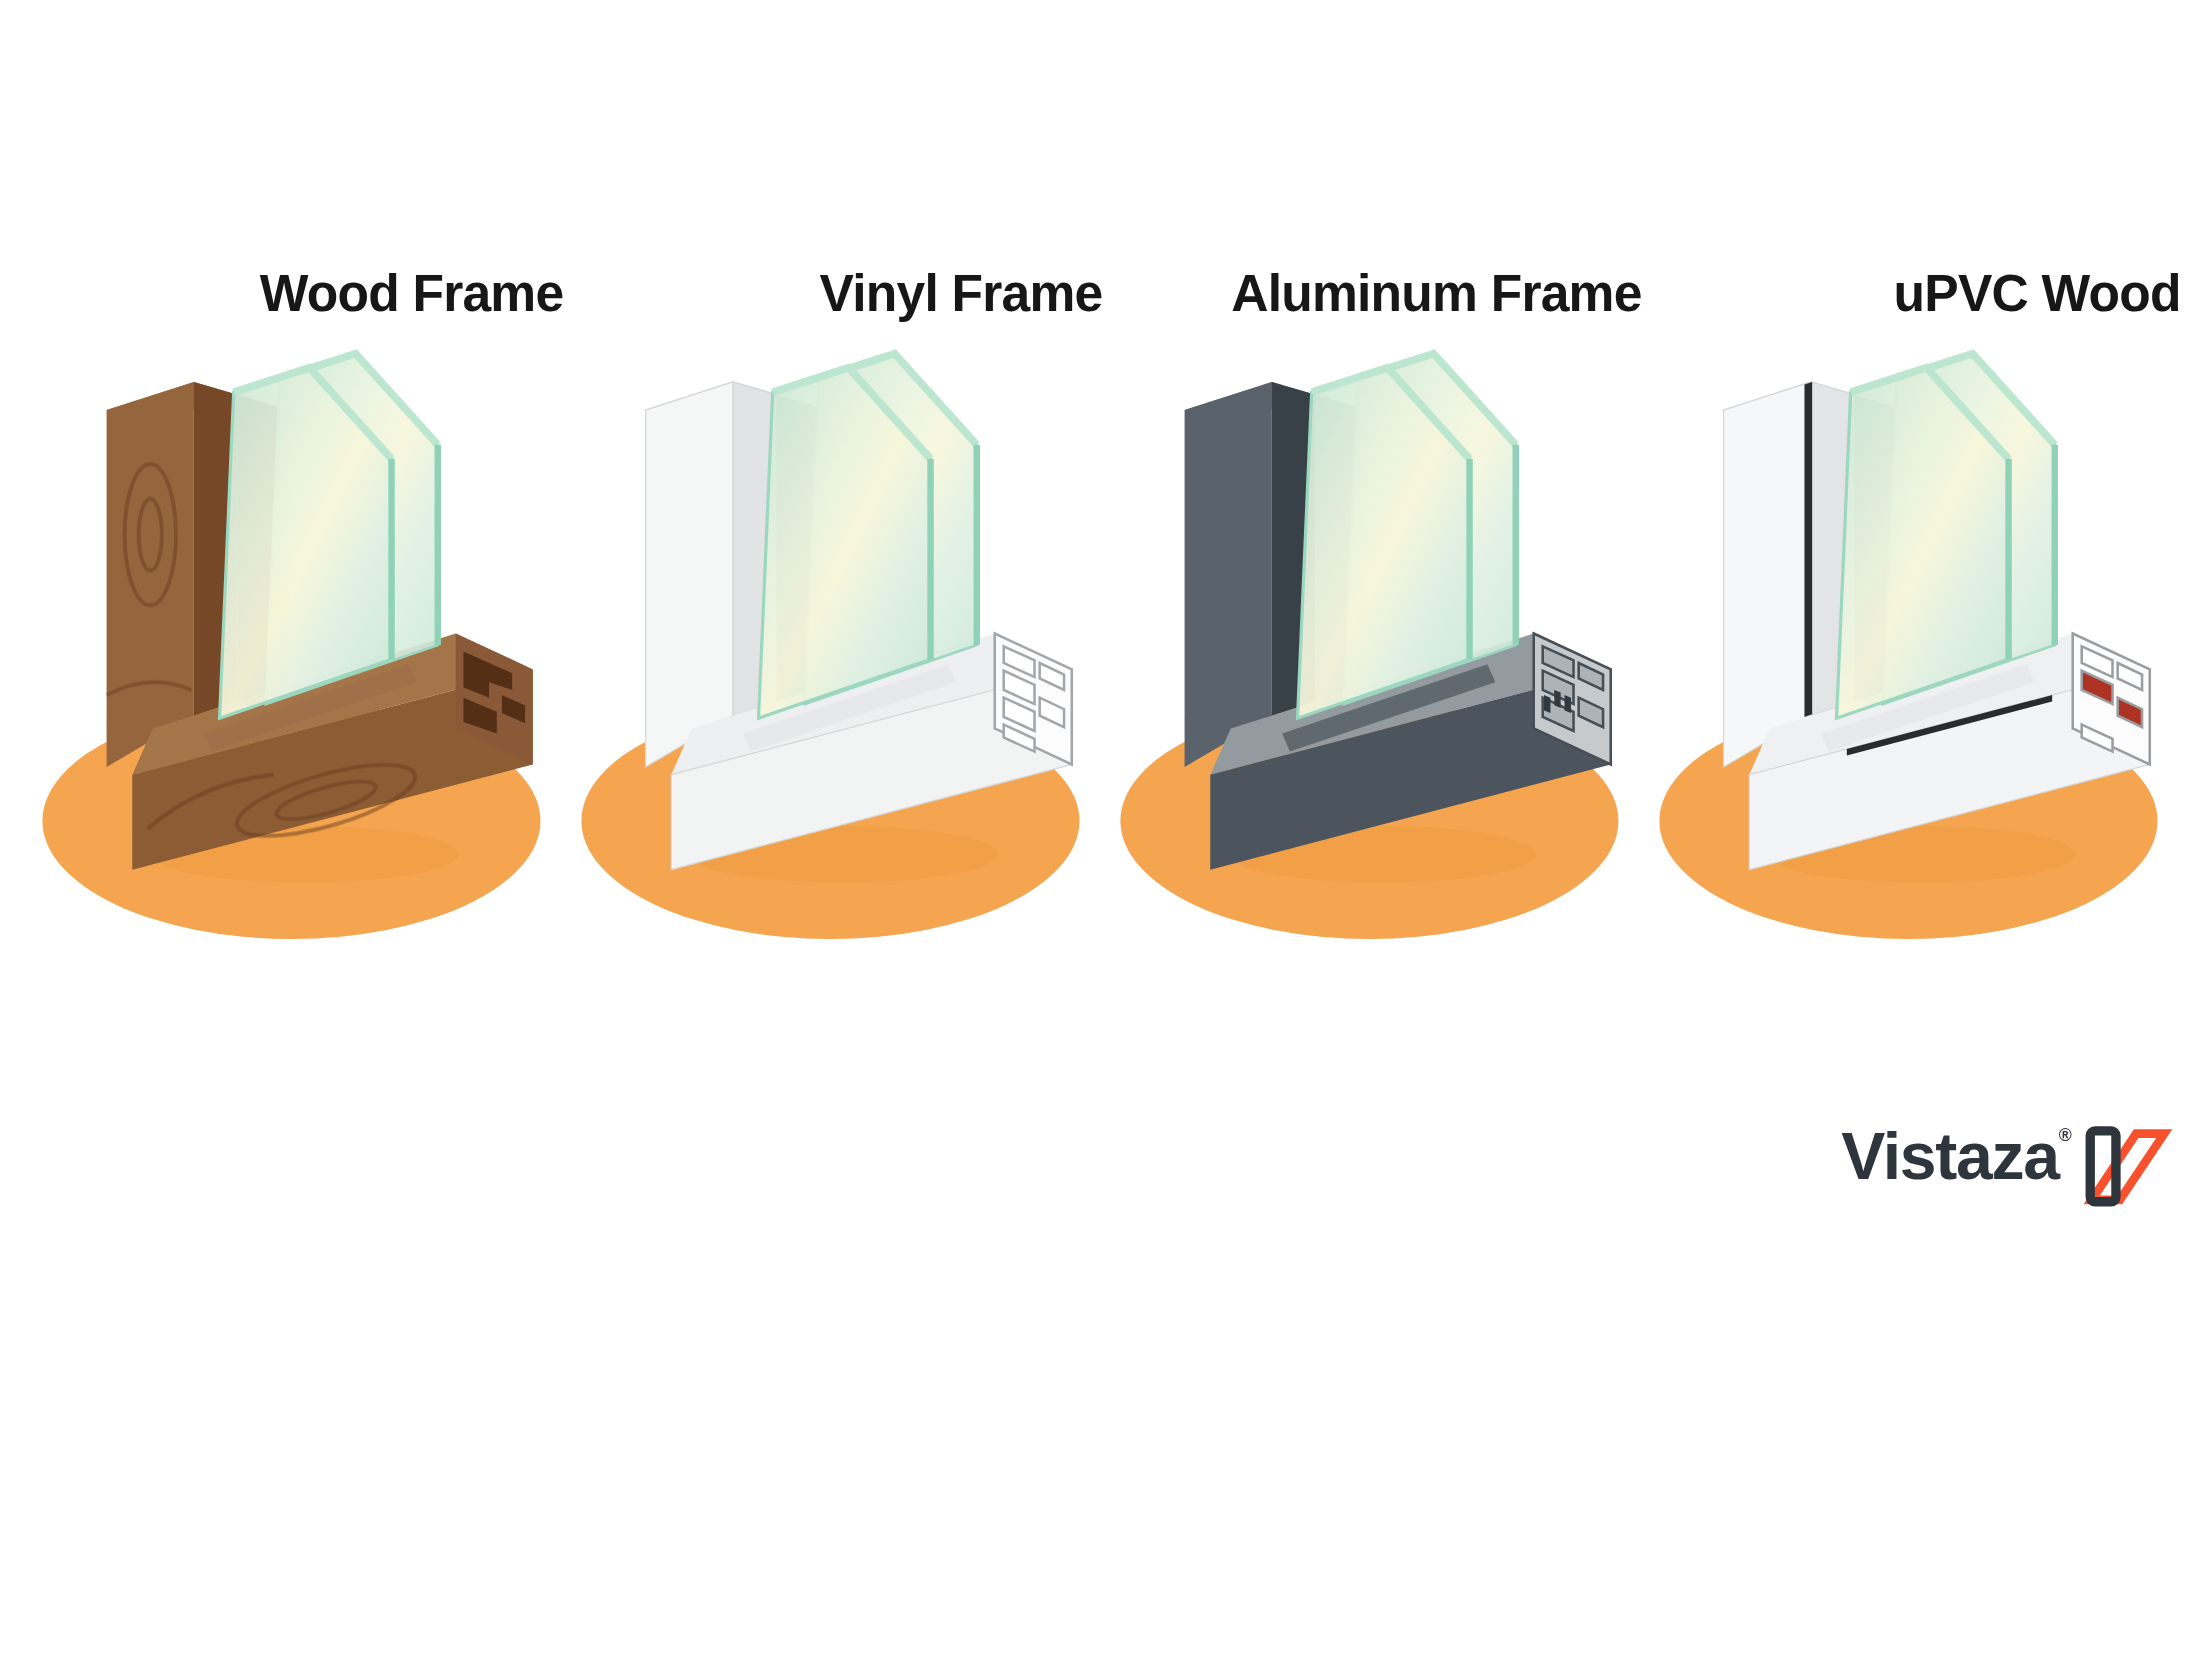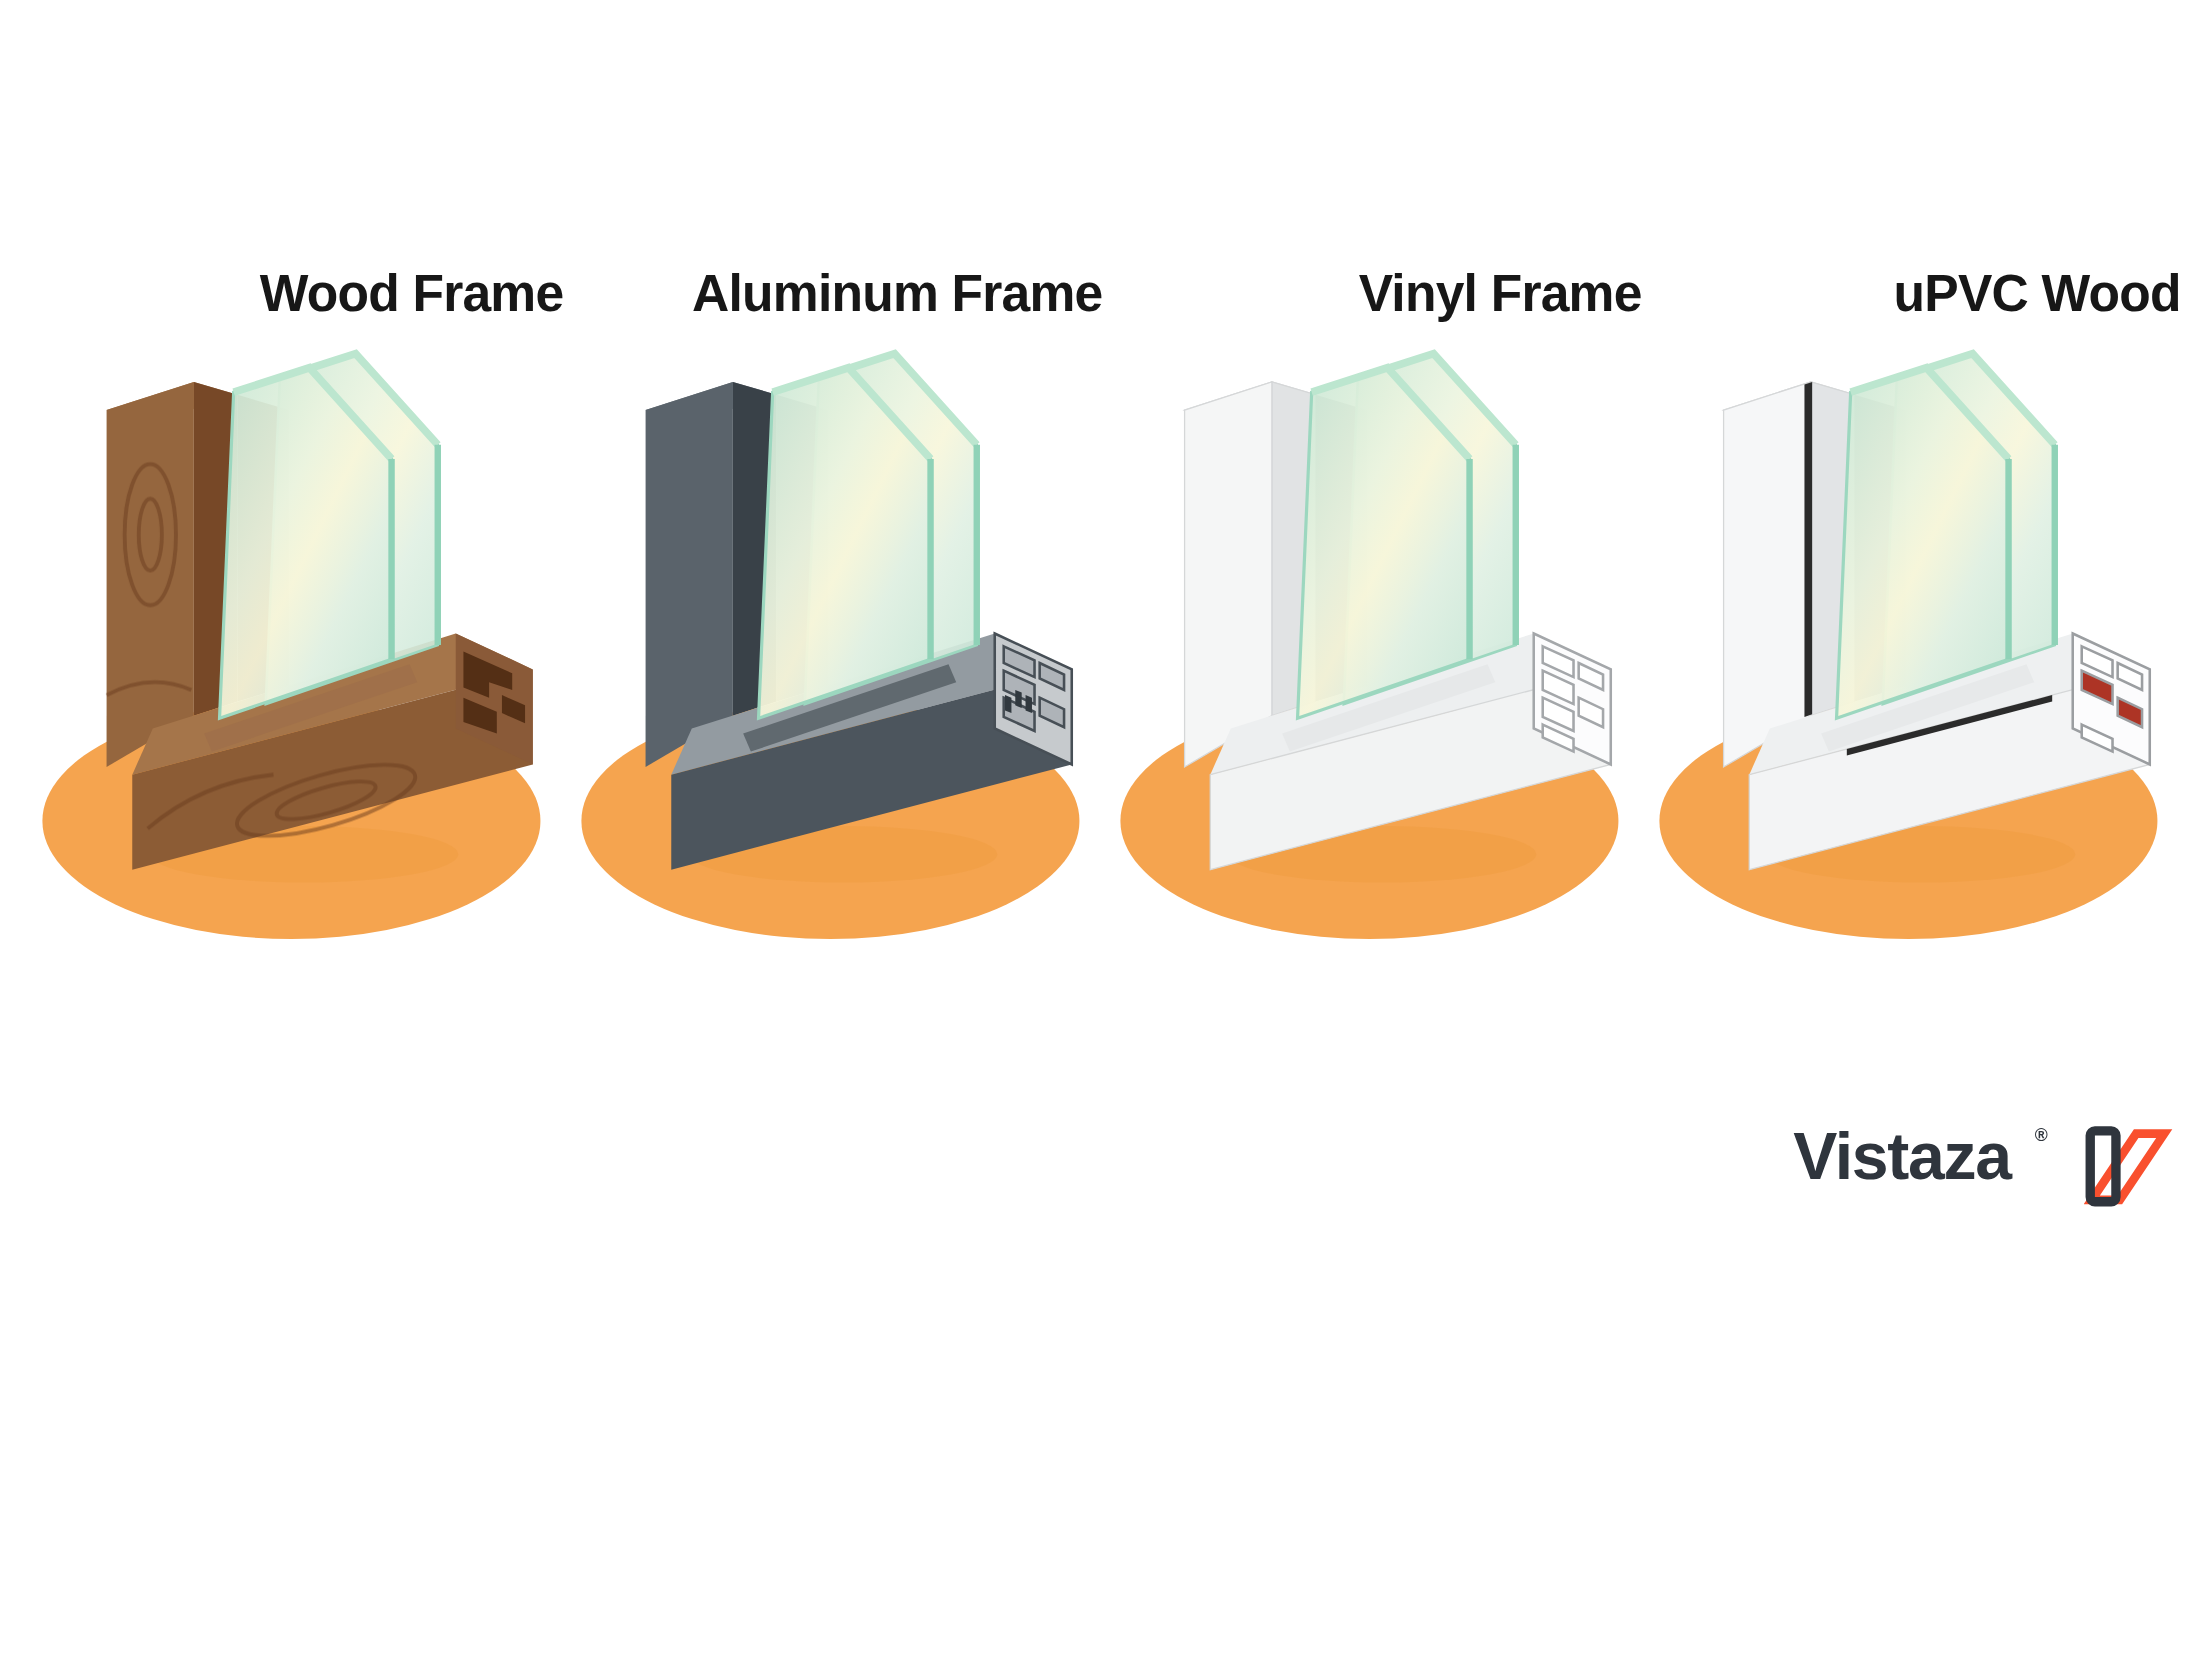--- a/index.html
+++ b/index.html
@@ -4,21 +4,21 @@
 <style>
   html,body{margin:0;padding:0;background:var(--bg,#fff);}
   .canvas{position:relative;width:100vw;height:56.25vw;overflow:hidden;background:var(--bg,#fff);
           font-family:"Liberation Sans",sans-serif;}
   .cards{position:absolute;left:1.1%;right:1.1%;top:0;bottom:0;display:flex;}
   .card{flex:1 1 0;position:relative;}
   .frame-title{position:absolute;top:21.6%;left:0;width:100%;text-align:right;
                font-size:2.34vw;font-weight:600;letter-spacing:-0.015em;
                color:var(--title,#171717);white-space:nowrap;line-height:1;}
   .frame-svg{position:absolute;top:25%;left:50%;transform:translateX(-50%);width:100%;height:auto;}
-  .logo{position:absolute;right:1.4%;bottom:2.6%;display:flex;align-items:flex-start;gap:24px;}
+  .logo{position:absolute;right:1.4%;bottom:2.6%;display:flex;align-items:flex-start;}
   .logo-text{font-size:3vw;font-weight:600;letter-spacing:-0.02em;line-height:1;color:var(--brand,#2f353d);}
   .logo-reg{font-size:0.8vw;font-weight:600;margin-top:0.1vw;color:var(--brand,#2f353d);}
   .logo-mark{width:4.1vw;height:3.75vw;margin-left:0.55vw;margin-top:0.1vw;}
   .defs-holder{position:absolute;width:0;height:0;overflow:hidden;}
 </style>
 </head>
 <body>
 
 <div class="canvas">
 
@@ -76,66 +76,20 @@
           <path d="M342,266 L380,283 L380,296 L362,290 L362,302 L342,294 Z"></path>
           <path d="M342,302 L368,313 L368,330 L342,321 Z"></path>
           <path d="M372,300 L390,308 L390,322 L372,314 Z"></path>
         </g>
       </g>
 
     </svg>
   </div>
 
   <div class="card">
-    <div class="frame-title">Aluminum Frame</div>
-
-    <svg class="frame-svg" viewBox="0 0 420 500">
-      <ellipse cx="208" cy="398" rx="194" ry="92" fill="#f5a44f"></ellipse>
-      <ellipse cx="218" cy="424" rx="120" ry="22" opacity="0.4" fill="#ee9a3c"></ellipse>
-
-      <polygon points="64,78 132,56 166,66 98,88" stroke-width="1" fill="#6f787f" stroke="none"></polygon>
-      <polygon points="132,56 166,66 166,305 132,316" stroke-width="1" fill="#394148" stroke="none"></polygon>
-      <polygon points="64,78 132,56 132,316 64,356" stroke-width="1" fill="#5a636b" stroke="none"></polygon>
-      <polygon points="166,66 206,78 206,293 166,305" fill="#828b92"></polygon>
-      <polygon points="100,326 336,252 396,280 84,362" fill="#939ba1"></polygon>
-
-      <g>
-        <polygon points="188,307 199,53 258,34 322,105 322,261" fill="url(#glassG)" fill-opacity="0.9" stroke-width="2" stroke="#9cd7bf"></polygon>
-        <polyline points="199,53 258,34 322,105" fill="none" stroke-width="6" stroke="#bce6cf"></polyline>
-        <line x1="322" y1="105" x2="322" y2="261" stroke-width="5" stroke="#8fd2b7"></line>
-      </g>
-      <g>
-        <polygon points="152,318 163,64 222,45 286,116 286,272" fill="url(#glassG)" fill-opacity="0.94" stroke-width="2.5" stroke="#9cd7bf"></polygon>
-        <polyline points="163,64 222,45 286,116" fill="none" stroke-width="6" stroke="#bce6cf"></polyline>
-        <line x1="286" y1="116" x2="286" y2="272" stroke-width="5" stroke="#8fd2b7"></line>
-      </g>
-
-      <polygon points="140,330 300,276 306,290 146,344" fill="#60696f"></polygon>
-      <polygon points="84,362 396,280 396,354 84,436" stroke-width="1" fill="#4c555d" stroke="none"></polygon>
-      <polygon points="336,252 396,280 396,354 336,326" stroke-width="2" fill="#c6cacd" stroke="#474f56"></polygon>
-
-      <g>
-        <g stroke-width="2" fill="#aeb3b8" stroke="#474f56">
-          <polygon points="343,262 367,273 367,286 343,275"></polygon>
-          <polygon points="371,275 390,284 390,296 371,287"></polygon>
-          <polygon points="343,281 367,292 367,307 343,296"></polygon>
-          <polygon points="371,302 390,311 390,325 371,316"></polygon>
-          <polygon points="343,302 367,313 367,328 343,317"></polygon>
-        </g>
-        <g fill="#31393f">
-          <polygon points="344,300 349,302 349,314 344,312"></polygon>
-          <polygon points="352,296 357,298 357,310 352,308"></polygon>
-          <polygon points="360,300 365,302 365,314 360,312"></polygon>
-        </g>
-      </g>
-
-    </svg>
-  </div>
-
-  <div class="card">
     <div class="frame-title">Vinyl Frame</div>
 
     <svg class="frame-svg" viewBox="0 0 420 500">
       <ellipse cx="208" cy="398" rx="194" ry="92" fill="#f5a44f"></ellipse>
       <ellipse cx="218" cy="424" rx="120" ry="22" opacity="0.4" fill="#ee9a3c"></ellipse>
 
       <polygon points="64,78 132,56 166,66 98,88" stroke-width="1" fill="#fbfbfb" stroke="#d5d7d8"></polygon>
       <polygon points="132,56 166,66 166,305 132,316" stroke-width="1" fill="#e1e3e4" stroke="#d5d7d8"></polygon>
       <polygon points="64,78 132,56 132,316 64,356" stroke-width="1" fill="#f5f6f6" stroke="#d5d7d8"></polygon>
       <polygon points="166,66 206,78 206,293 166,305" fill="#8f9396"></polygon>
@@ -162,20 +116,66 @@
         <polygon points="343,281 367,292 367,307 343,296"></polygon>
         <polygon points="371,302 390,311 390,325 371,316"></polygon>
         <polygon points="343,302 367,313 367,328 343,317"></polygon>
         <polygon points="343,323 367,334 367,344 343,333"></polygon>
       </g>
 
     </svg>
   </div>
 
   <div class="card">
+    <div class="frame-title">Aluminum Frame</div>
+
+    <svg class="frame-svg" viewBox="0 0 420 500">
+      <ellipse cx="208" cy="398" rx="194" ry="92" fill="#f5a44f"></ellipse>
+      <ellipse cx="218" cy="424" rx="120" ry="22" opacity="0.4" fill="#ee9a3c"></ellipse>
+
+      <polygon points="64,78 132,56 166,66 98,88" stroke-width="1" fill="#6f787f" stroke="none"></polygon>
+      <polygon points="132,56 166,66 166,305 132,316" stroke-width="1" fill="#394148" stroke="none"></polygon>
+      <polygon points="64,78 132,56 132,316 64,356" stroke-width="1" fill="#5a636b" stroke="none"></polygon>
+      <polygon points="166,66 206,78 206,293 166,305" fill="#828b92"></polygon>
+      <polygon points="100,326 336,252 396,280 84,362" fill="#939ba1"></polygon>
+
+      <g>
+        <polygon points="188,307 199,53 258,34 322,105 322,261" fill="url(#glassG)" fill-opacity="0.9" stroke-width="2" stroke="#9cd7bf"></polygon>
+        <polyline points="199,53 258,34 322,105" fill="none" stroke-width="6" stroke="#bce6cf"></polyline>
+        <line x1="322" y1="105" x2="322" y2="261" stroke-width="5" stroke="#8fd2b7"></line>
+      </g>
+      <g>
+        <polygon points="152,318 163,64 222,45 286,116 286,272" fill="url(#glassG)" fill-opacity="0.94" stroke-width="2.5" stroke="#9cd7bf"></polygon>
+        <polyline points="163,64 222,45 286,116" fill="none" stroke-width="6" stroke="#bce6cf"></polyline>
+        <line x1="286" y1="116" x2="286" y2="272" stroke-width="5" stroke="#8fd2b7"></line>
+      </g>
+
+      <polygon points="140,330 300,276 306,290 146,344" fill="#60696f"></polygon>
+      <polygon points="84,362 396,280 396,354 84,436" stroke-width="1" fill="#4c555d" stroke="none"></polygon>
+      <polygon points="336,252 396,280 396,354 336,326" stroke-width="2" fill="#c6cacd" stroke="#474f56"></polygon>
+
+      <g>
+        <g stroke-width="2" fill="#aeb3b8" stroke="#474f56">
+          <polygon points="343,262 367,273 367,286 343,275"></polygon>
+          <polygon points="371,275 390,284 390,296 371,287"></polygon>
+          <polygon points="343,281 367,292 367,307 343,296"></polygon>
+          <polygon points="371,302 390,311 390,325 371,316"></polygon>
+          <polygon points="343,302 367,313 367,328 343,317"></polygon>
+        </g>
+        <g fill="#31393f">
+          <polygon points="344,300 349,302 349,314 344,312"></polygon>
+          <polygon points="352,296 357,298 357,310 352,308"></polygon>
+          <polygon points="360,300 365,302 365,314 360,312"></polygon>
+        </g>
+      </g>
+
+    </svg>
+  </div>
+
+  <div class="card">
     <div class="frame-title">uPVC Wood</div>
 
     <svg class="frame-svg" viewBox="0 0 420 500">
       <ellipse cx="208" cy="398" rx="194" ry="92" fill="#f5a44f"></ellipse>
       <ellipse cx="218" cy="424" rx="120" ry="22" opacity="0.4" fill="#ee9a3c"></ellipse>
 
       <polygon points="64,78 132,56 166,66 98,88" stroke-width="1" fill="#fcfcfc" stroke="#d5d7d8"></polygon>
       <polygon points="132,56 166,66 166,305 132,316" stroke-width="1" fill="#e2e4e6" stroke="#d5d7d8"></polygon>
       <polygon points="64,78 132,56 132,316 64,356" stroke-width="1" fill="#f6f7f8" stroke="#d5d7d8"></polygon>
       <polygon points="166,66 206,78 206,293 166,305" fill="#989c9f"></polygon>

